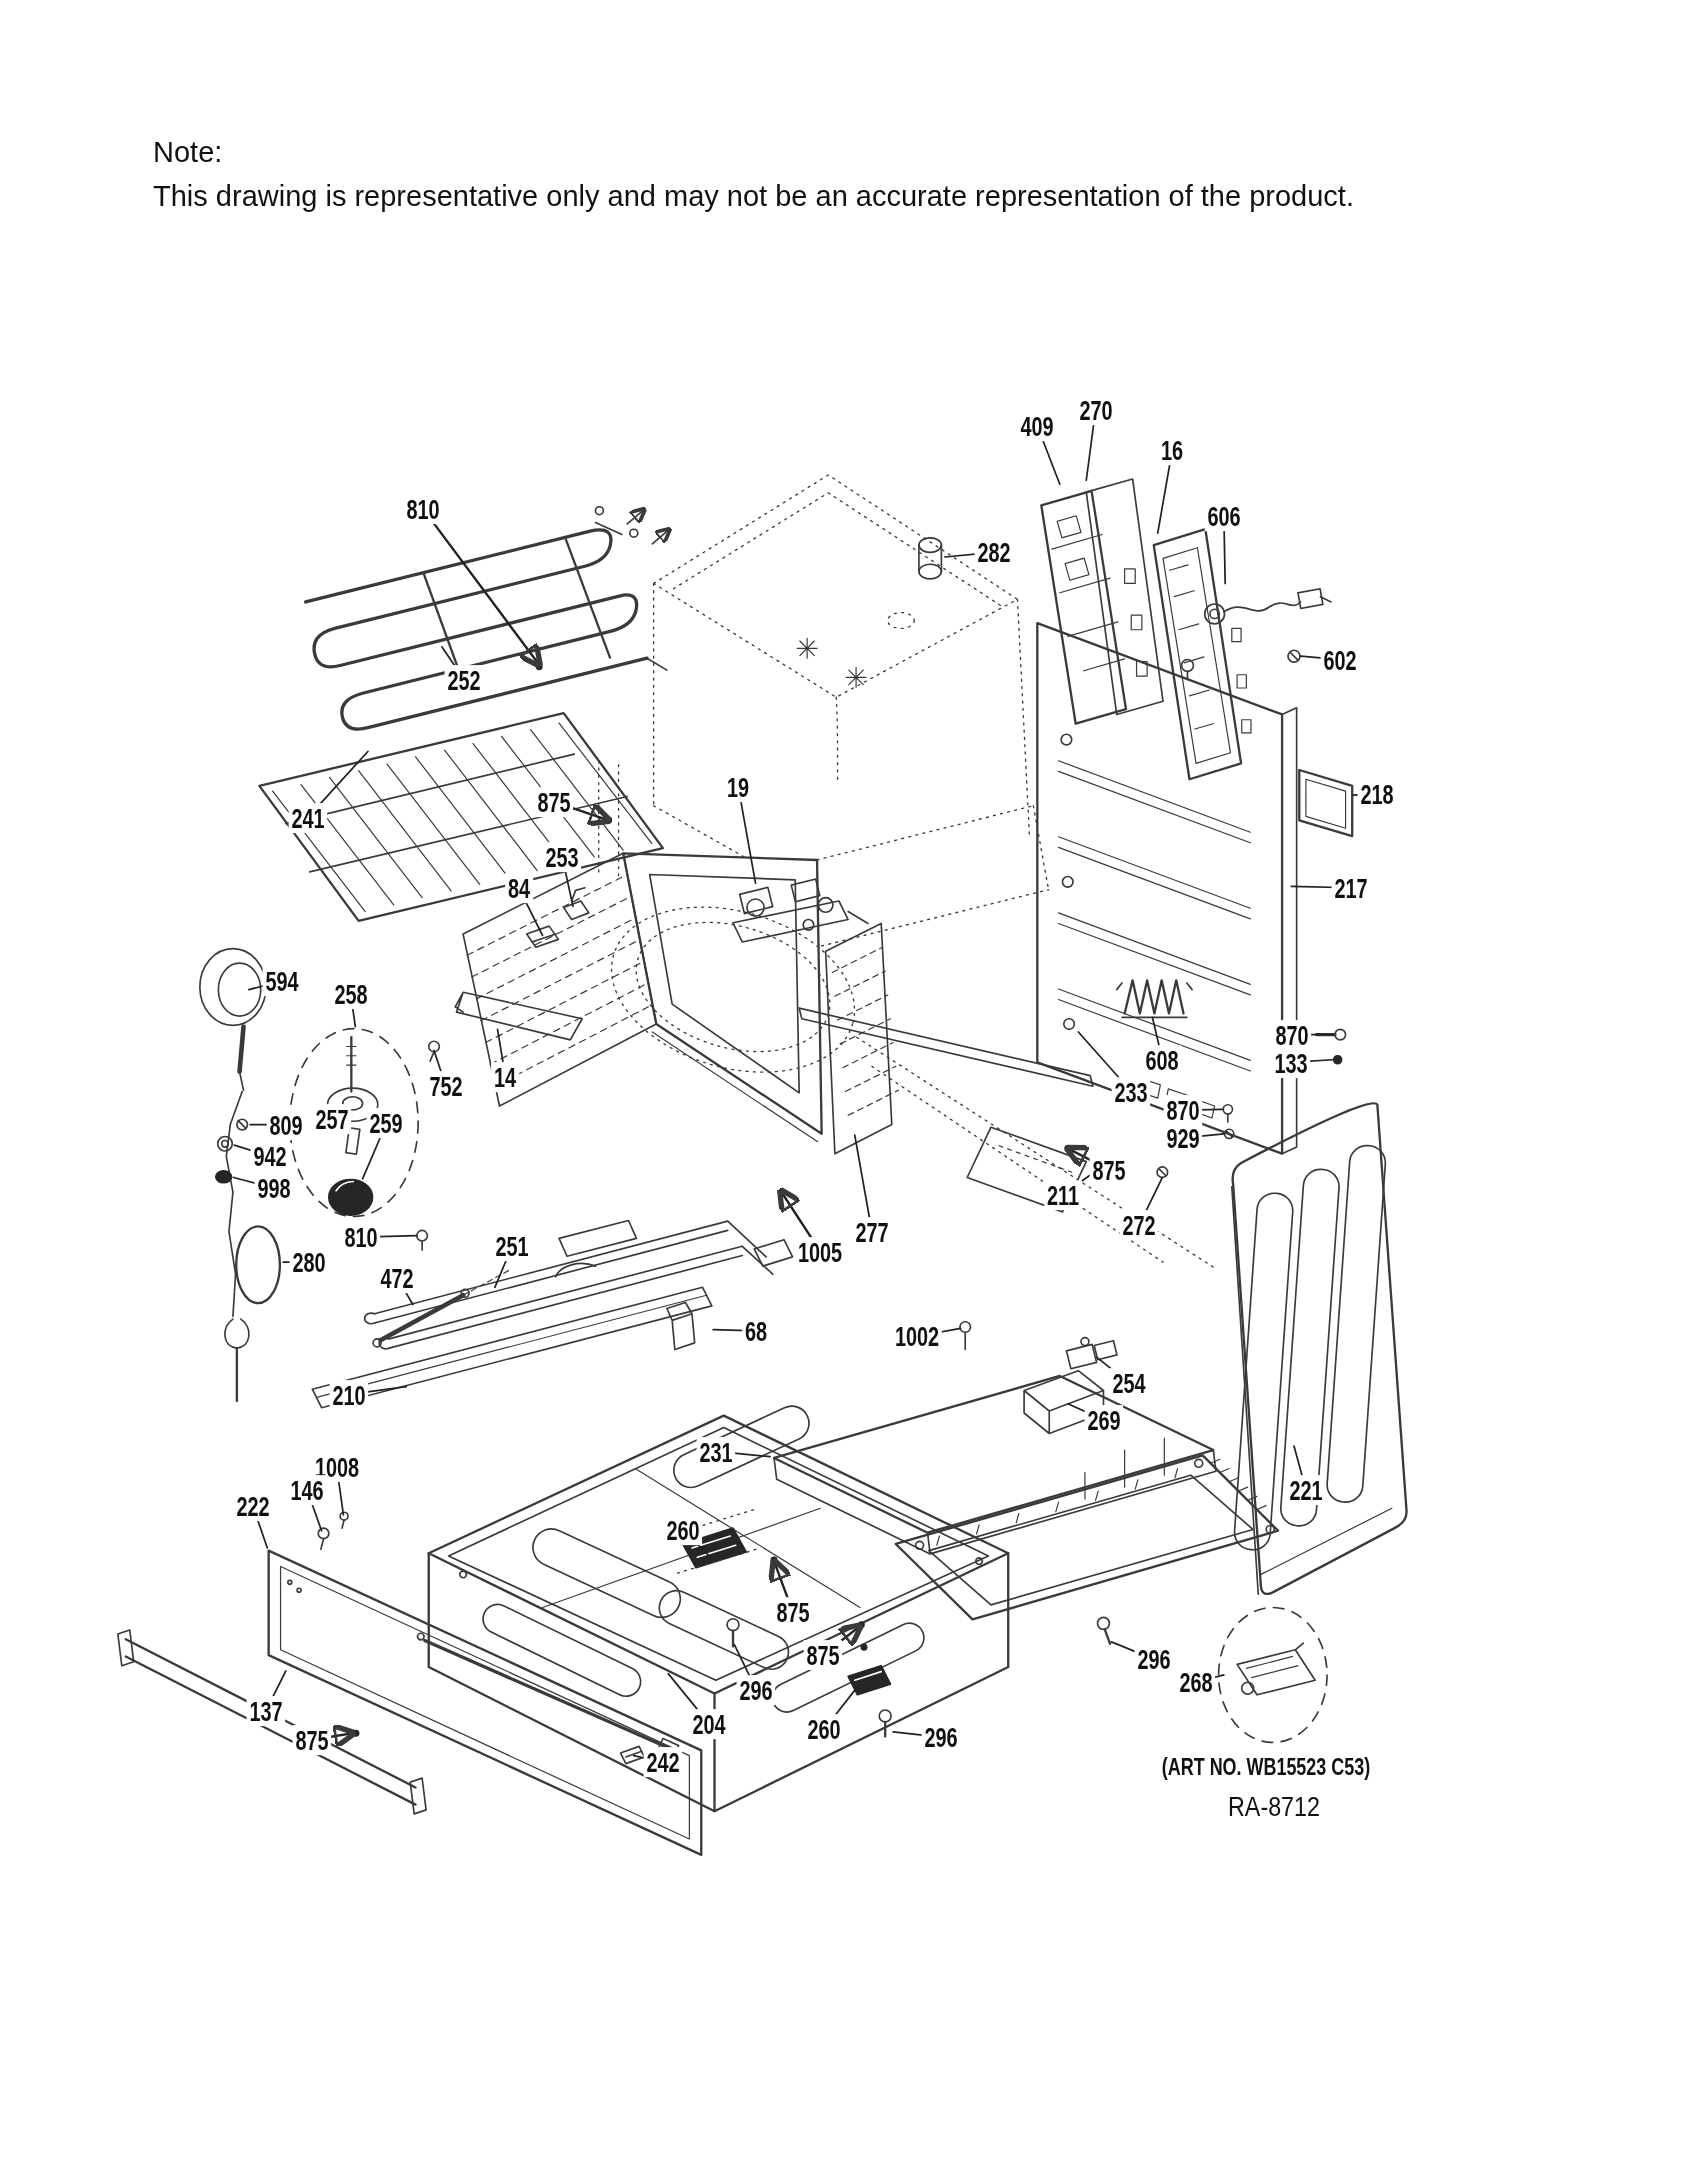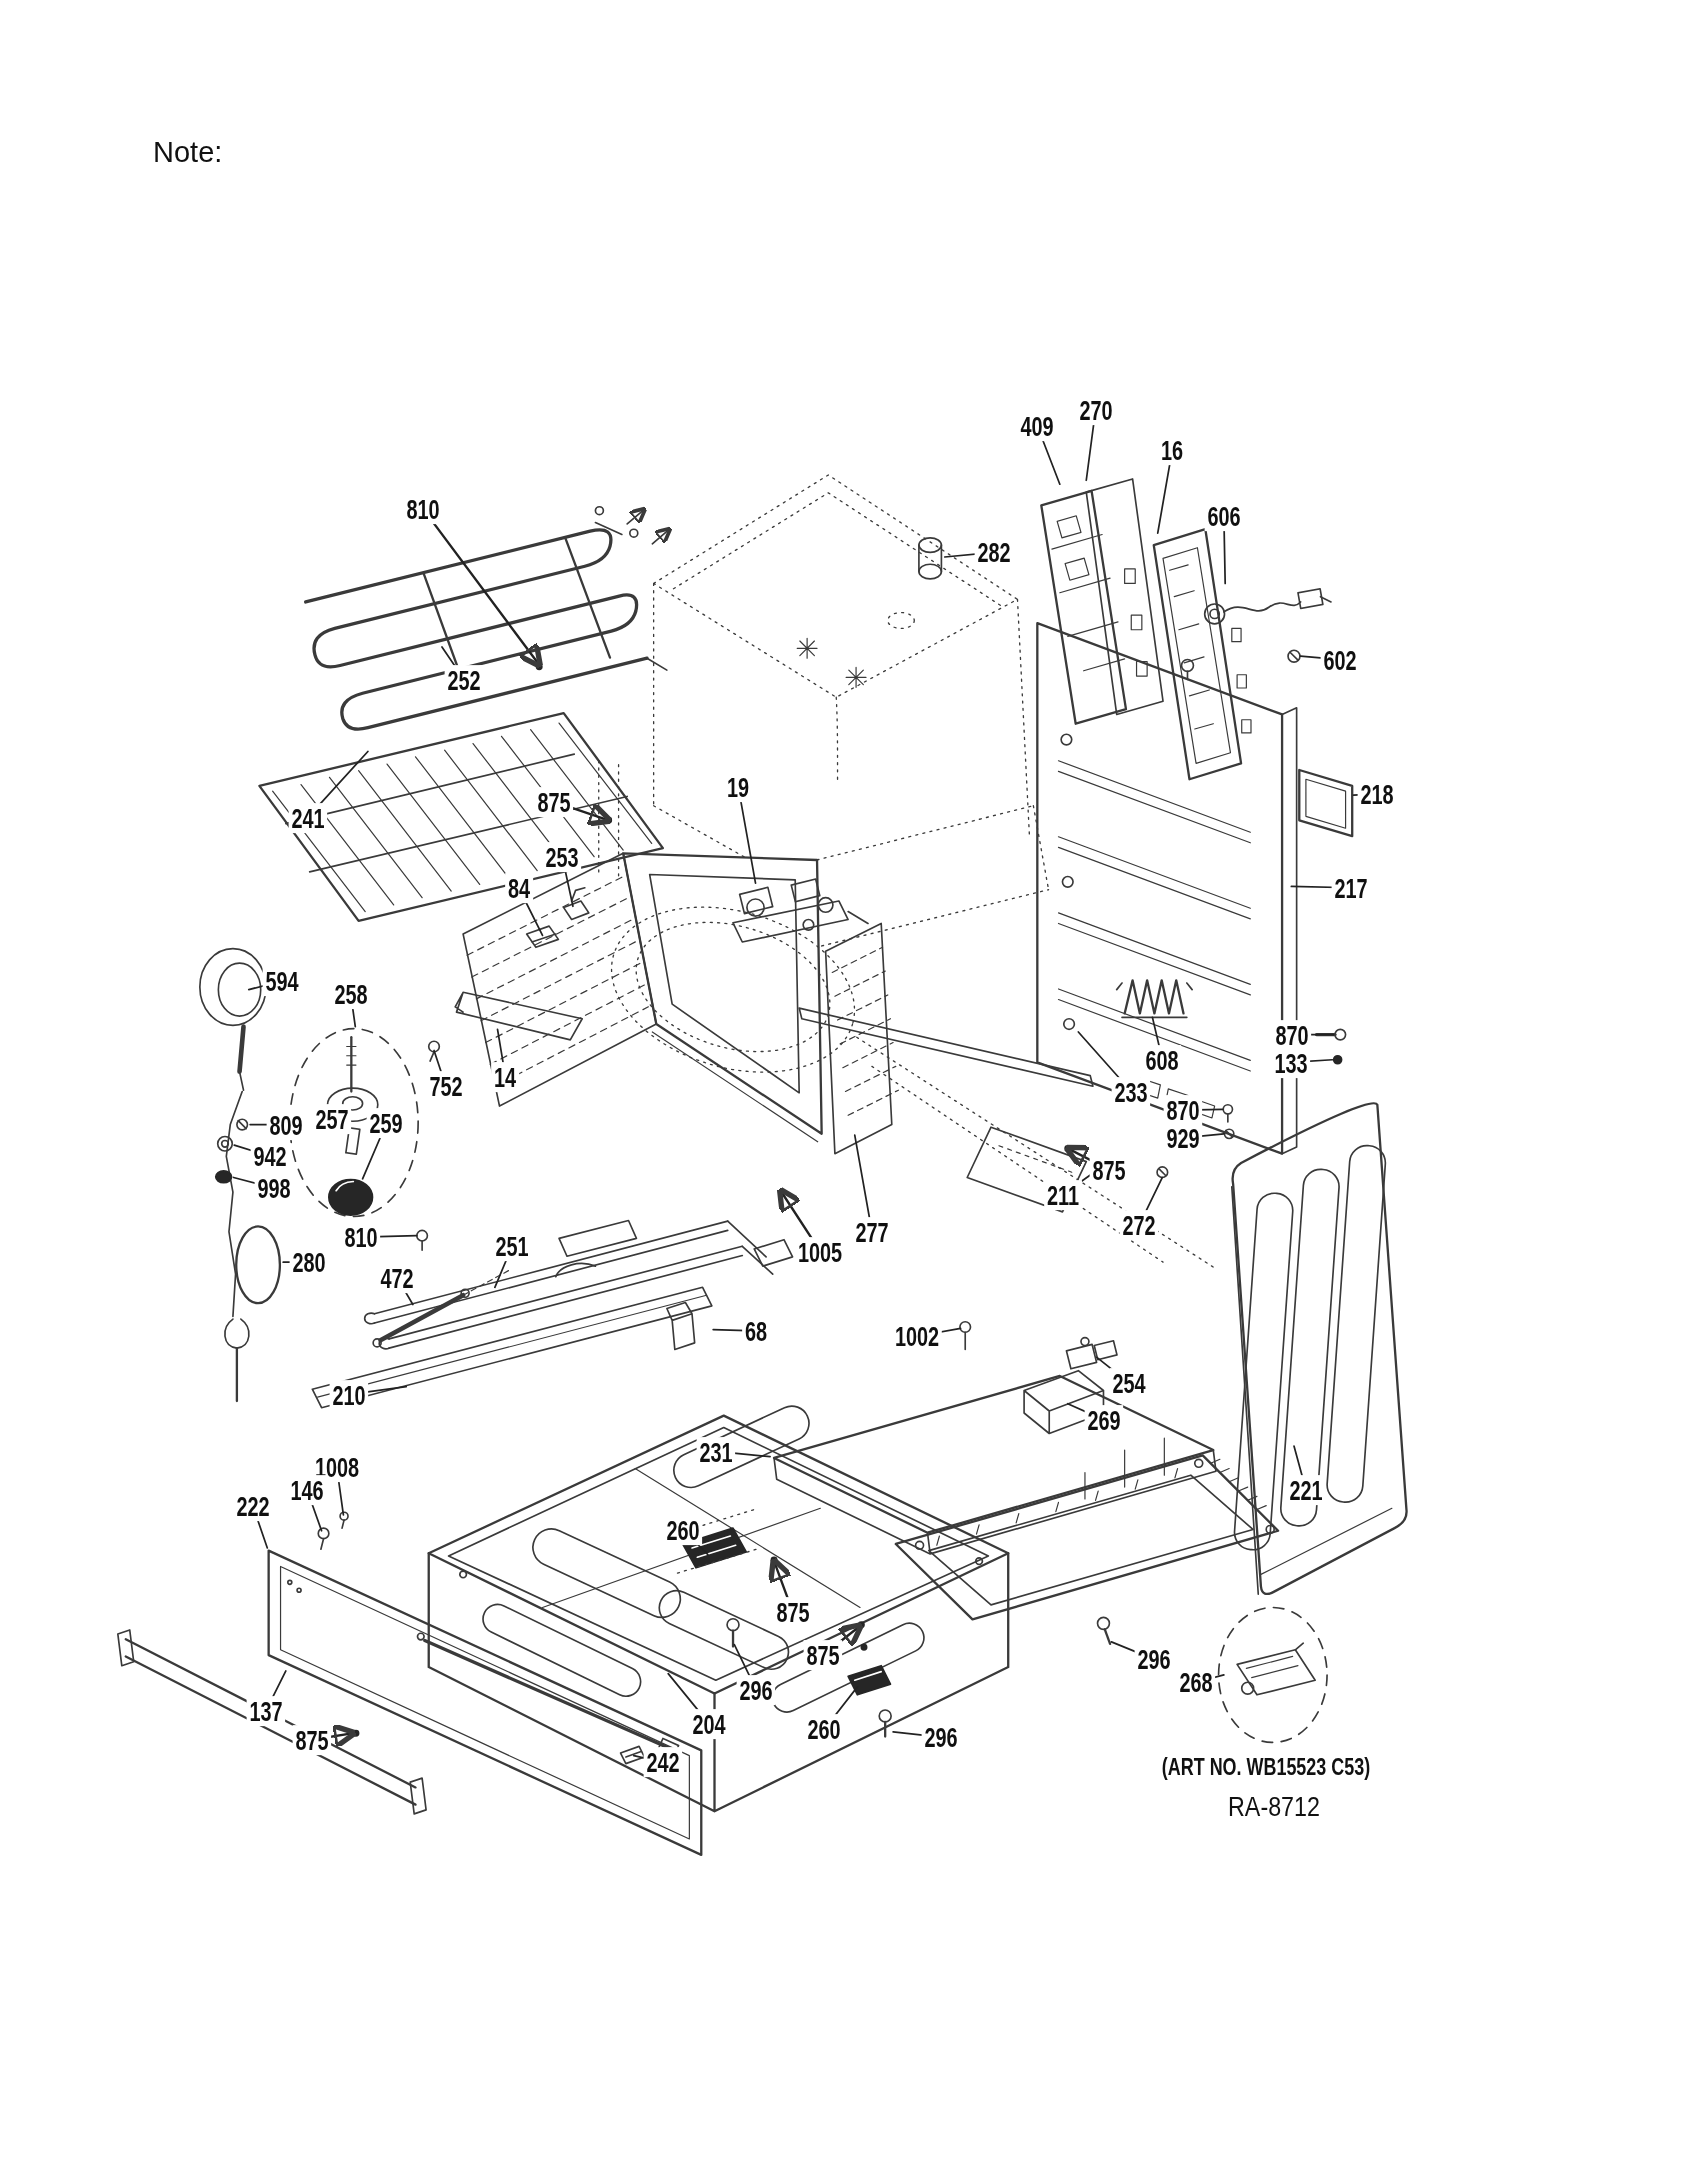--- a/index.html
+++ b/index.html
@@ -25,21 +25,21 @@
   #ranum{position:absolute;left:1274px;top:1806px;transform:translate(-50%,-50%) scaleX(0.82);
          font-size:28.4px;white-space:nowrap;color:#111;z-index:5;}
 </style>
 </head>
 <body>
 
 <div id="canvas">
 
   <div id="note">
     <span class="ttl">Note:</span>
-    <br>
+    <span class="ln">This drawing is representative only and may not be an accurate representation of the product.</span><br>
   </div>
 
   <svg id="art" width="1687" height="2183" viewBox="0 0 2550 3300">
     <defs>
       <marker id="arr" viewBox="0 0 10 10" refX="9" refY="5" markerWidth="9" markerHeight="9" orient="auto-start-reverse">
         <path d="M0,0 L10,5 L0,10 Z" fill="#222" stroke="none"></path>
       </marker>
     </defs>
 
     <g>

